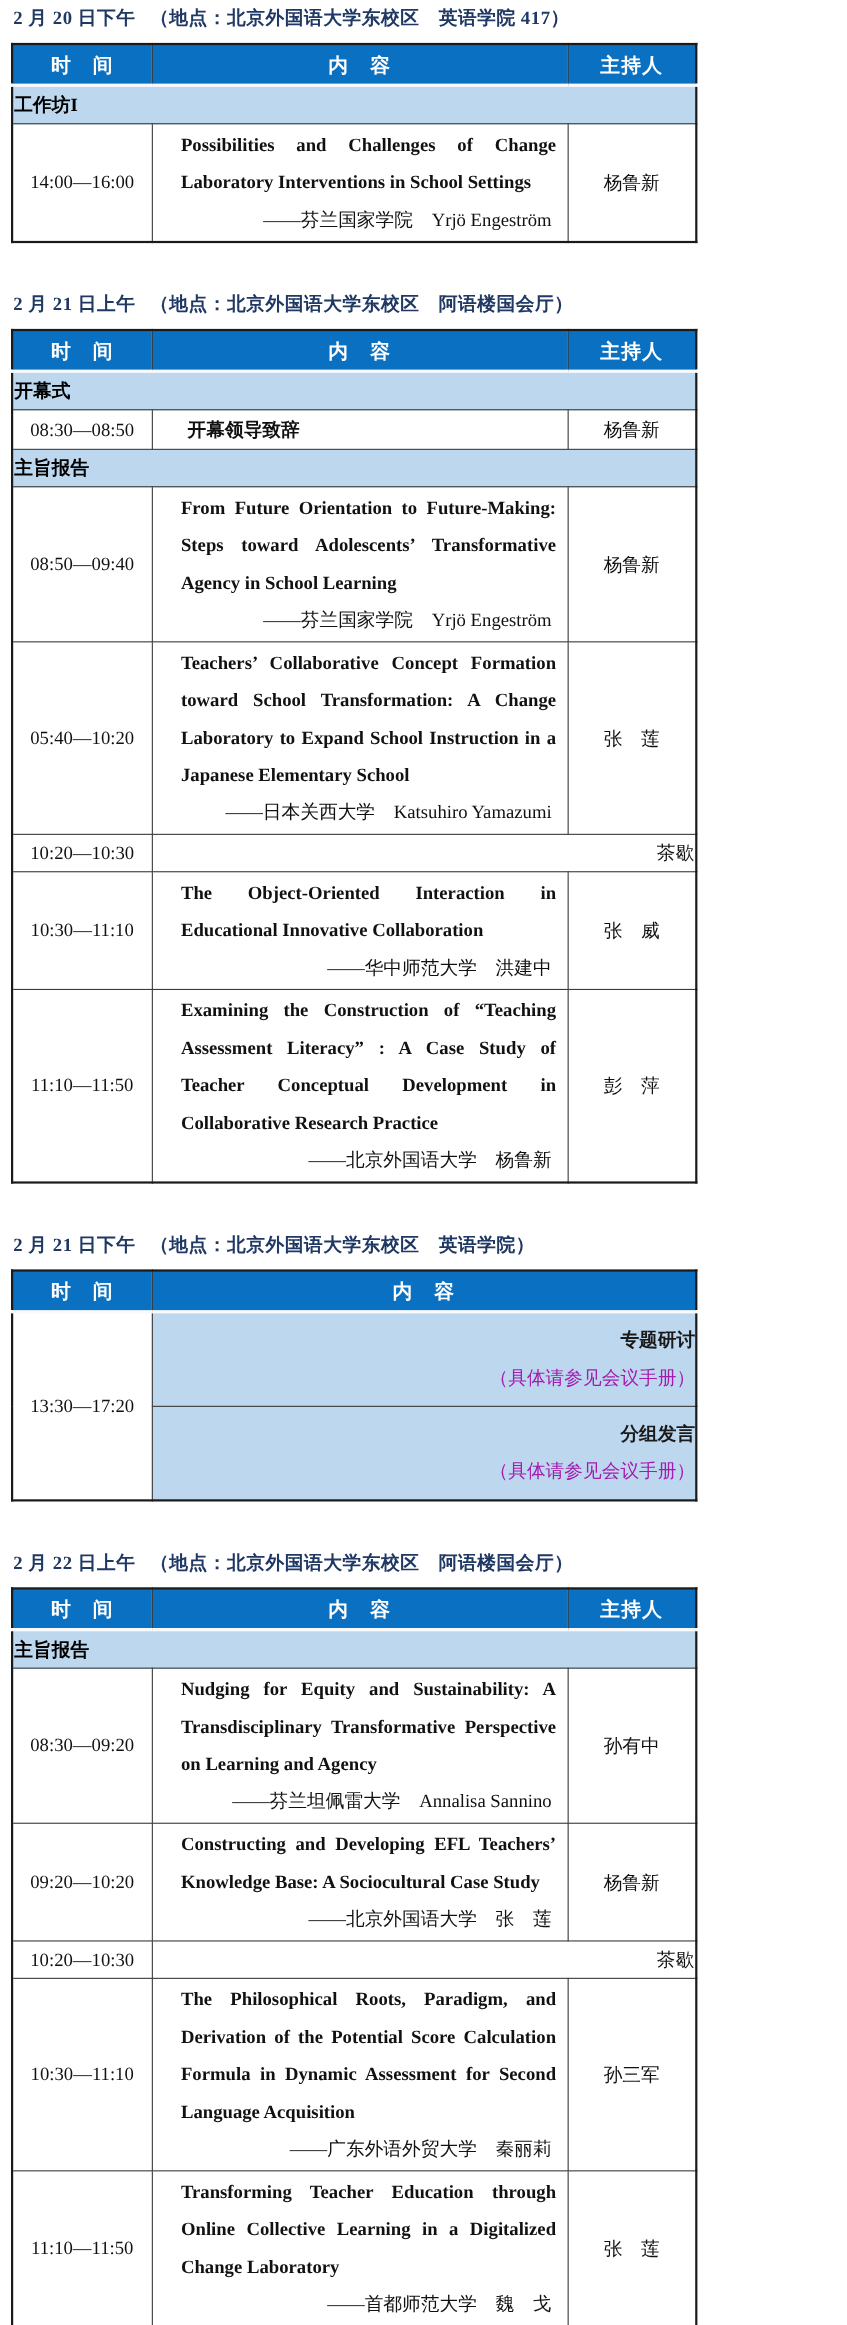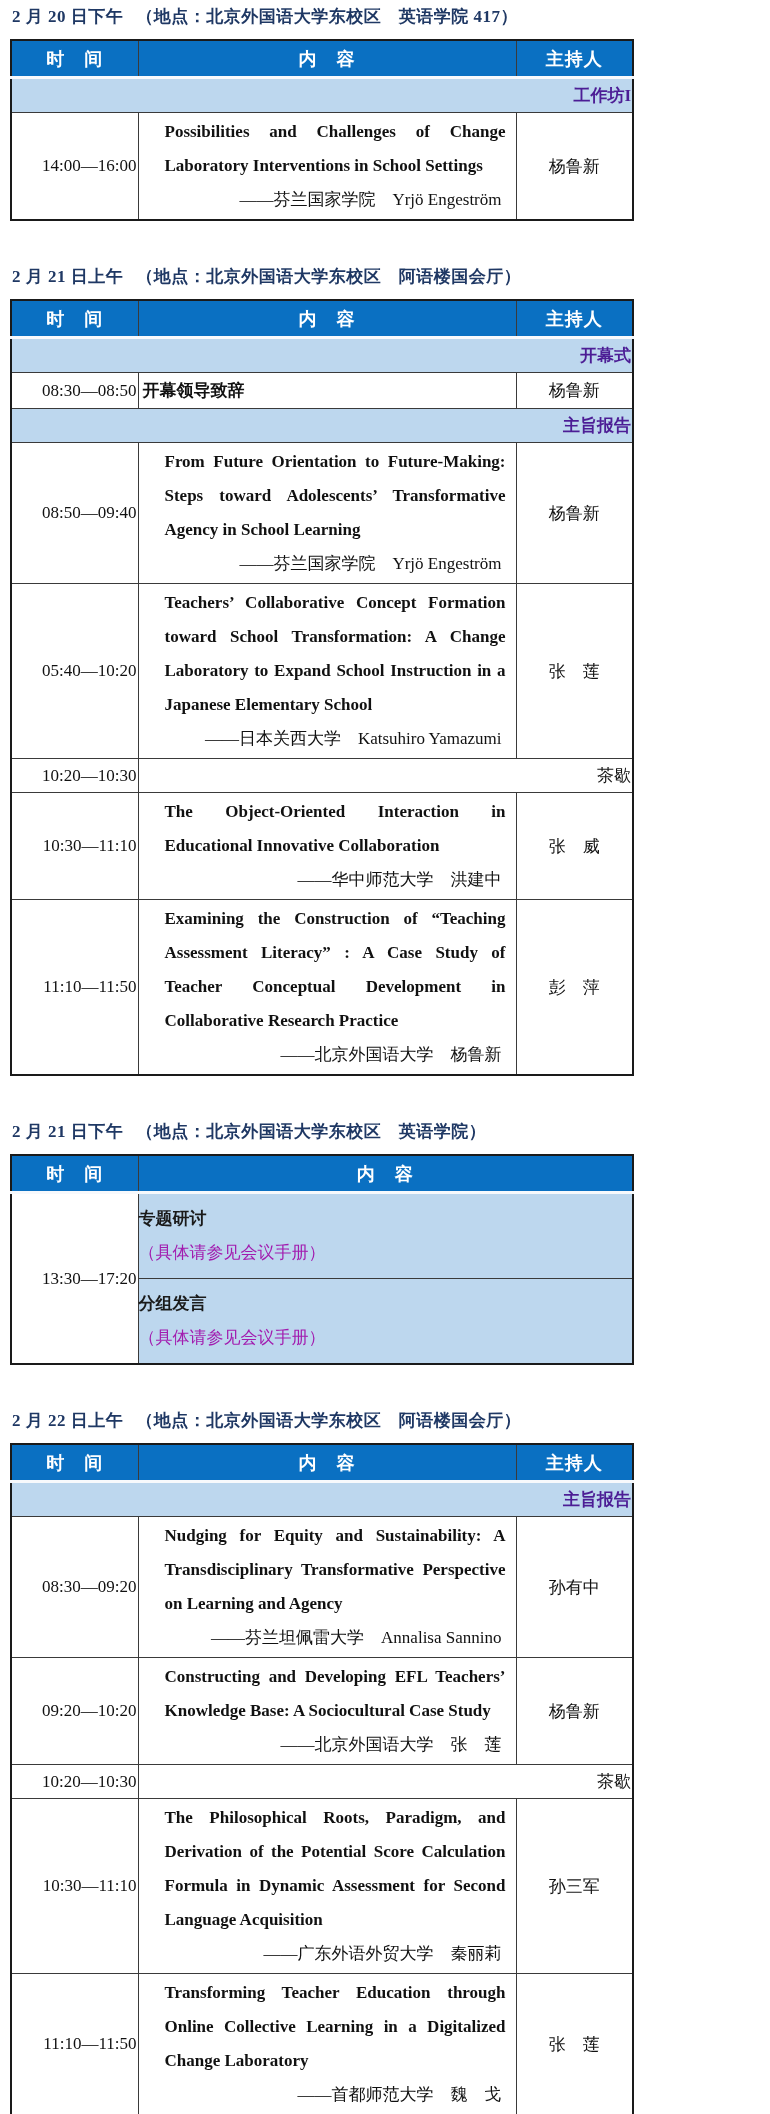--- a/index.html
+++ b/index.html
@@ -9,36 +9,36 @@
   .section-heading{font-size:17px;font-weight:bold;color:#1f3864;margin:44px 0 11px 2px;letter-spacing:.5px;}
   .section:first-child .section-heading{margin-top:2px;}
   .section-heading .loc{margin-left:13px;}
 
   table.sched{border-collapse:collapse;width:624px;table-layout:fixed;border:2px solid #1a1a1a;}
   table.sched td,table.sched th{border:1px solid #3a3a3a;vertical-align:middle;}
 
   thead th{background:#0a70c2;color:#ffffff;font-size:18px;font-weight:bold;height:33px;
            border-bottom:3px solid #f7f9fc !important;text-align:center;letter-spacing:1px;}
 
-  td.band{background:#bdd7ee;text-align:right;font-weight:bold;font-size:17px;height:31px;color:#4c1d95;}
-
-  td.time{text-align:right;font-size:17px;white-space:nowrap;}
+  td.band{background:#bdd7ee;text-align:left;font-weight:bold;font-size:17px;height:31px;color:#000000;}
+
+  td.time{text-align:center;font-size:17px;white-space:nowrap;}
 
   td.content{padding:2px 10px 2px 26px;}
   .talk-title{font-weight:bold;font-size:17px;line-height:34px;text-align:justify;text-justify:inter-word;}
   .talk-attr{font-size:17px;line-height:34px;text-align:right;padding-right:4px;}
 
   td.host{text-align:center;font-size:17px;}
 
   tr.simple td{height:33px;}
-  td.simple-text{font-size:17px;font-weight:bold;padding-left:4px;}
+  td.simple-text{font-size:17px;font-weight:bold;padding-left:32px;}
   tr.break td{height:31px;}
   td.break-text{text-align:right;font-size:17px;}
 
-  td.blue-block{background:#bdd7ee;text-align:left;padding:8px 0;}
+  td.blue-block{background:#bdd7ee;text-align:right;padding:8px 0;}
   .blk-title{font-weight:bold;font-size:17px;line-height:34px;color:#1a1a1a;}
   .blk-note{font-size:17px;line-height:34px;color:#a21caf;}
 </style>
 </head>
 <body>
 
 <div class="page">
 
   <div class="section">
     <div class="section-heading">

